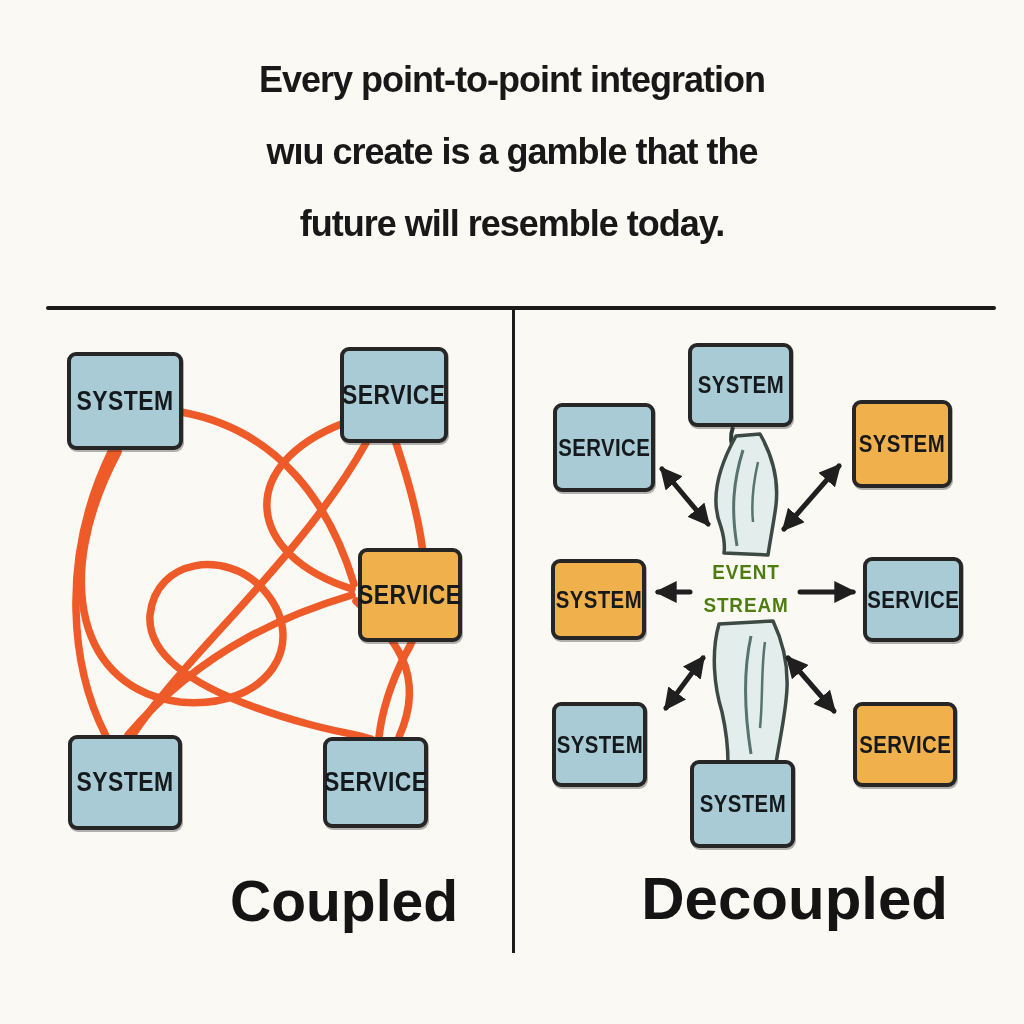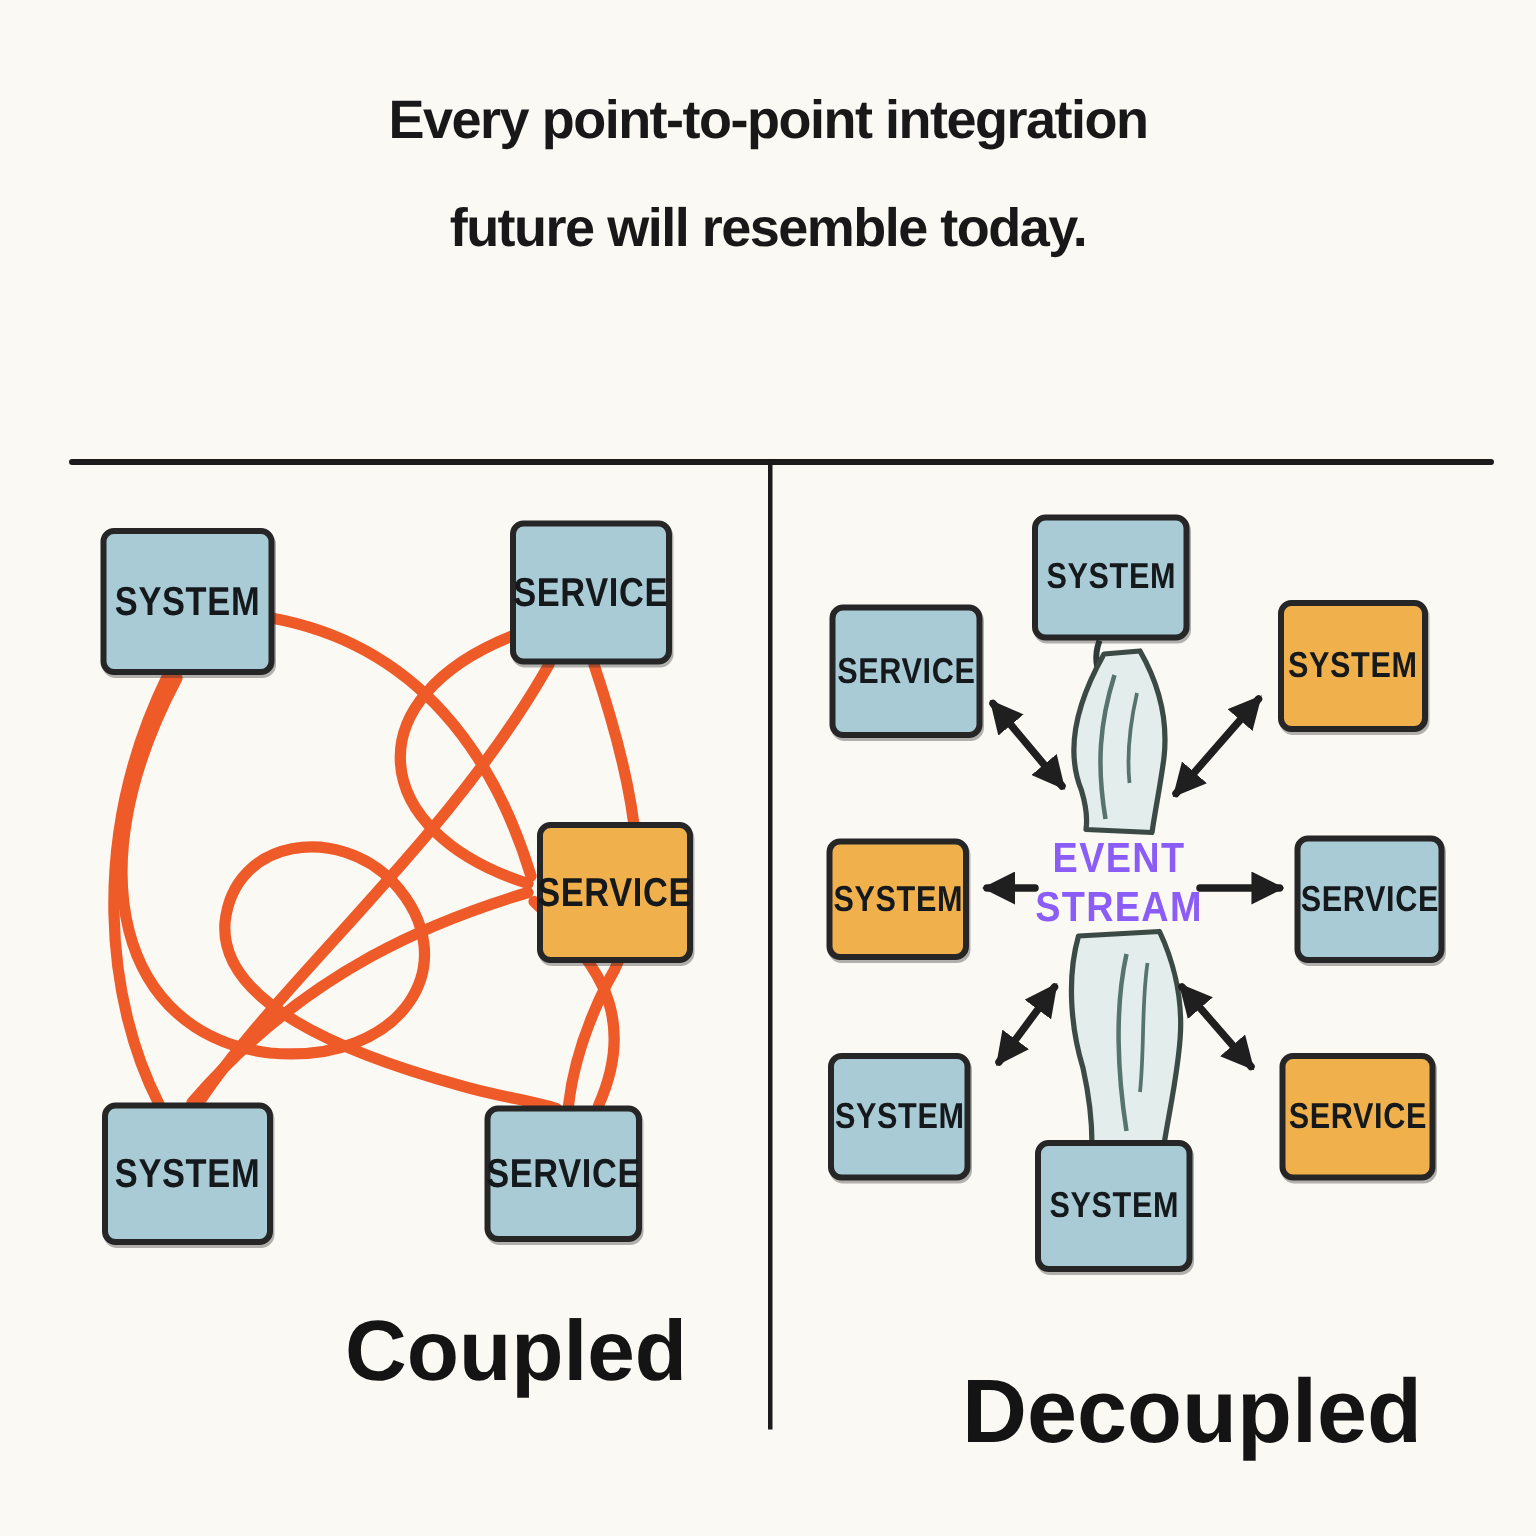--- a/index.html
+++ b/index.html
@@ -24,34 +24,35 @@
   }
   .box.blue{background:#a9cbd5;}
   .box.orange{background:#f0b14c;}
   .box-label{
     font-weight:bold;color:#15191c;white-space:nowrap;
     transform:scaleX(.85);letter-spacing:.5px;
   }
   .fs27{font-size:27px;} .fs24{font-size:24px;}
   .hub{
     position:absolute;left:670px;top:555px;width:152px;text-align:center;
-    font-weight:bold;font-size:28px;line-height:33px;color:#8b5cf6;
+    font-weight:bold;font-size:21px;line-height:33px;color:#4d7c0f;
   }
   .hub span{display:block;transform:scaleX(.9);letter-spacing:1px;}
   .caption{
     position:absolute;text-align:right;font-weight:bold;color:#141414;white-space:nowrap;
   }
   .caption.left{left:58px;width:400px;top:868px;font-size:57px;}
-  .caption.right{left:548px;width:400px;top:864px;font-size:60px;margin-top:42px;}
+  .caption.right{left:548px;width:400px;top:864px;font-size:60px;}
 </style>
 </head>
 <body>
 
 <div class="quote">
   <div>Every point-to-point integration</div>
+  <div>wıu create is a gamble that the</div>
   <div>future will resemble today.</div>
 </div>
 
 <div class="divider-h"></div>
 <div class="divider-v"></div>
 
 <svg class="layer" viewBox="0 0 1024 1024">
   <defs>
     <marker id="ah" viewBox="0 0 10 10" refX="8.5" refY="5" markerWidth="4.4" markerHeight="4.4" orient="auto-start-reverse">
       <path d="M0,0 L10,5 L0,10 z" fill="#1f1f1f"></path>

